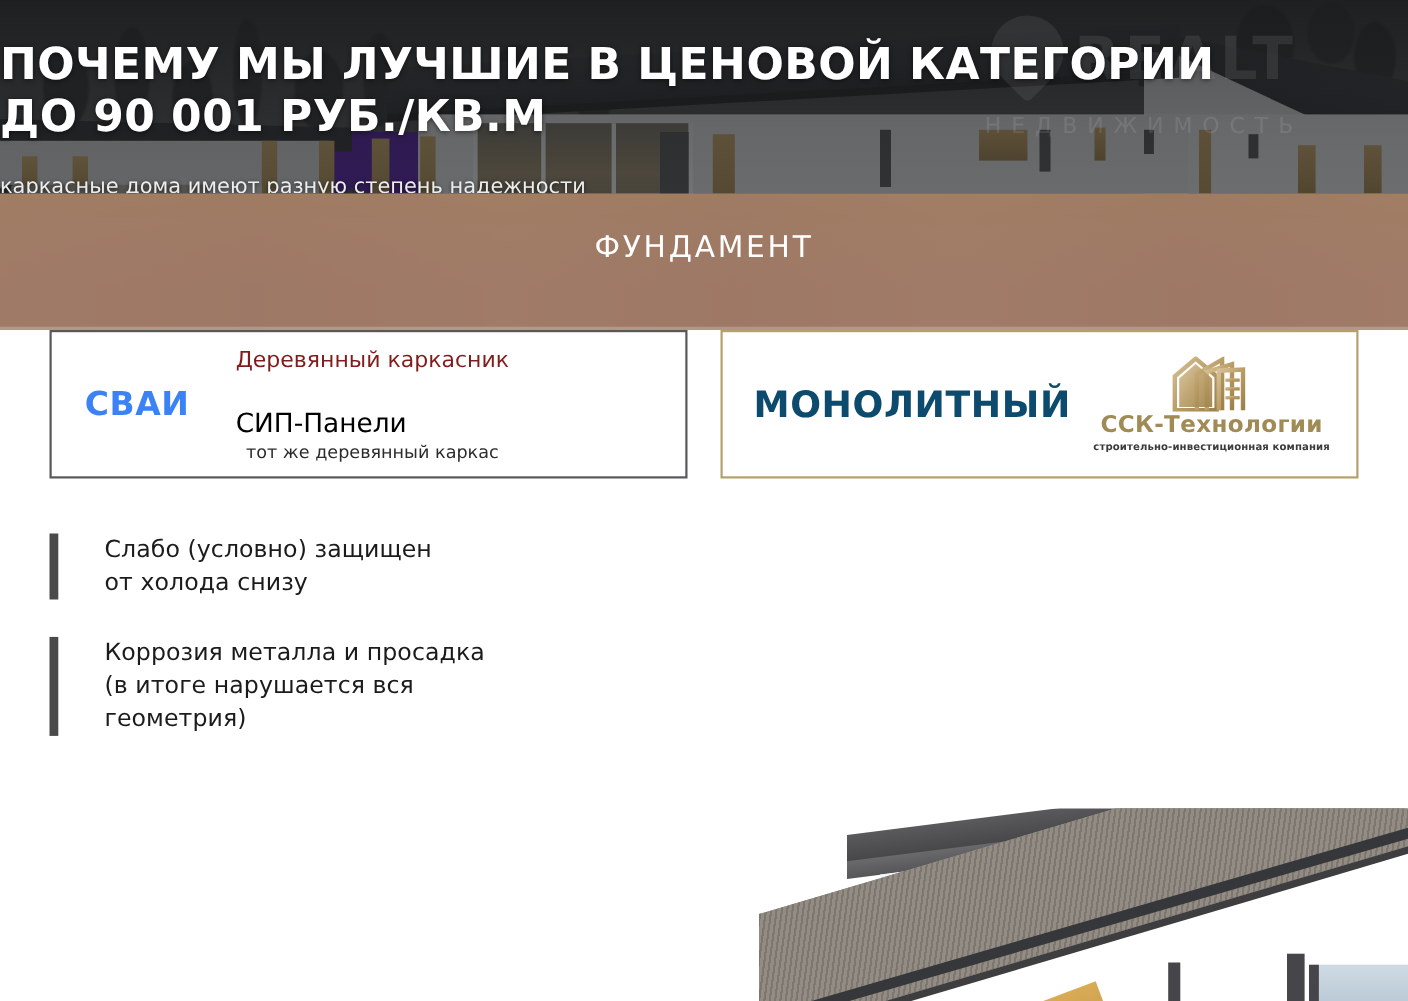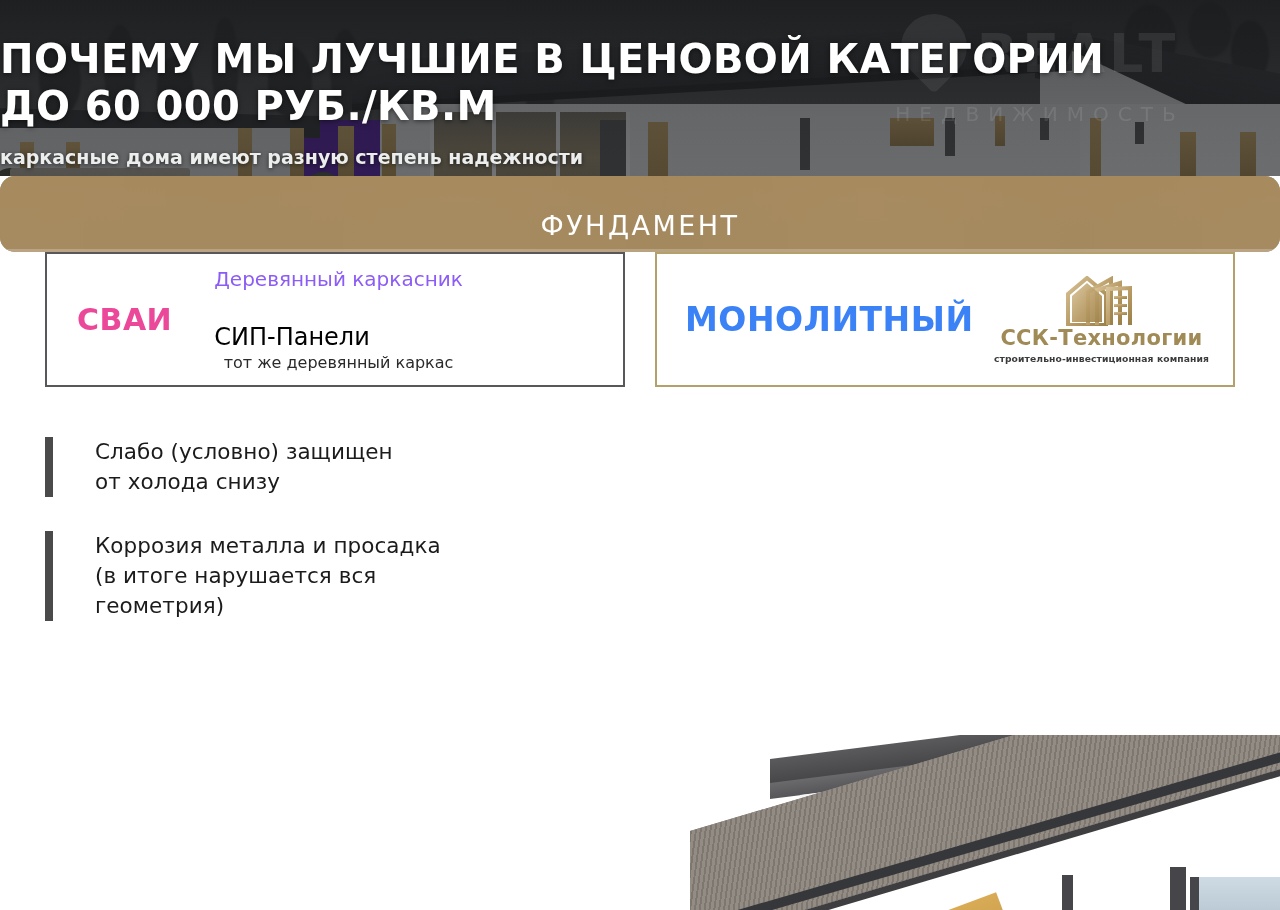--- a/index.html
+++ b/index.html
@@ -159,31 +159,30 @@
 
   
   .hero-text { position:absolute; left:0; top:0; width:1280px; text-align:left; }
   .hero-title {
     margin-top:36px;
     font-size:40px; font-weight:700; color:#ffffff;
     letter-spacing:.4px; line-height:1.18;
     text-shadow: 0 1px 5px rgba(0,0,0,.55);
   }
   .hero-sub {
-    margin-top:16px;
-    font-size:19px; color:#eceded; font-weight:700;
+    margin-top:28px;
+    font-size:19px; color:#eceded; font-weight:400;
     text-shadow: 0 1px 4px rgba(0,0,0,.6);
   }
 
   
   .band {
-    position:relative; width:1280px; height:76px;
-    background:#737373;
+    position:relative; width:1280px; height:124px;
+    background:#4c1d95;
     overflow:hidden;
-    border-radius:15px;
   }
   .band-photo {
     position:absolute; inset:0;
     background:
       linear-gradient(180deg, rgba(120,104,76,.20) 0%, rgba(150,125,84,.06) 30%, rgba(168,136,86,0) 70%),
       linear-gradient(90deg,
         rgba(255,255,255,.04) 0%, rgba(255,255,255,.00) 18%,
         rgba(255,255,255,.05) 36%, rgba(0,0,0,.03) 52%,
         rgba(255,255,255,.06) 68%, rgba(0,0,0,.02) 84%,
         rgba(255,255,255,.05) 100%);
@@ -207,25 +206,25 @@
     position:relative; height:135px; background:#fff;
     display:flex; align-items:center;
   }
   .card-left  { border:2px solid #58585a; }
   .card-right { border:2px solid #b3a06b; }
 
   .card-tag {
     font-size:30px; font-weight:700; letter-spacing:.5px;
     padding-left:30px; white-space:nowrap;
   }
-  .tag-svai { color:#ec4899; }
-  .tag-mono { color:#3b82f6; font-size:33px; padding-left:28px; }
+  .tag-svai { color:#3b82f6; }
+  .tag-mono { color:#0c4a6e; font-size:33px; padding-left:28px; }
 
   .card-lines { margin-left:42px; }
-  .card-line-1 { font-size:20px; color:#8b5cf6; line-height:1.2; }
+  .card-line-1 { font-size:20px; color:#7f1d1d; line-height:1.2; }
   .card-line-2 { font-size:24px; color:#000000; line-height:1.2; margin-top:32px; }
   .card-line-3 { font-size:16px; color:#2b2b2b; line-height:1.2; margin-top:2px;text-align:center; }
 
   
   .logo { margin-left:auto; margin-right:24px; text-align:center; }
   .logo-mark { display:flex; justify-content:center; margin-bottom:2px; }
   .logo-name {
     font-size:21px; font-weight:700; letter-spacing:.3px;
     color:#a08a55; line-height:1;
   }
@@ -364,21 +363,21 @@
       <div class="wm-row">
         <span class="wm-pin"></span>
         <span class="wm-brand">REALT</span>
       </div>
       <div class="wm-sub">НЕДВИЖИМОСТЬ</div>
     </div>
 
     <div class="hero-text">
       <div class="hero-title">
         <div>ПОЧЕМУ МЫ ЛУЧШИЕ В ЦЕНОВОЙ КАТЕГОРИИ</div>
-        <div>ДО 60 000 РУБ./КВ.М</div>
+        <div>ДО 90 001 РУБ./КВ.М</div>
       </div>
       <div class="hero-sub">каркасные дома имеют разную степень надежности</div>
     </div>
   </div>
 
   <div class="band">
     <div class="band-photo"></div>
     <div class="band-tint"></div>
     <div class="band-bottom-line"></div>
     <div class="band-title">ФУНДАМЕНТ</div>

